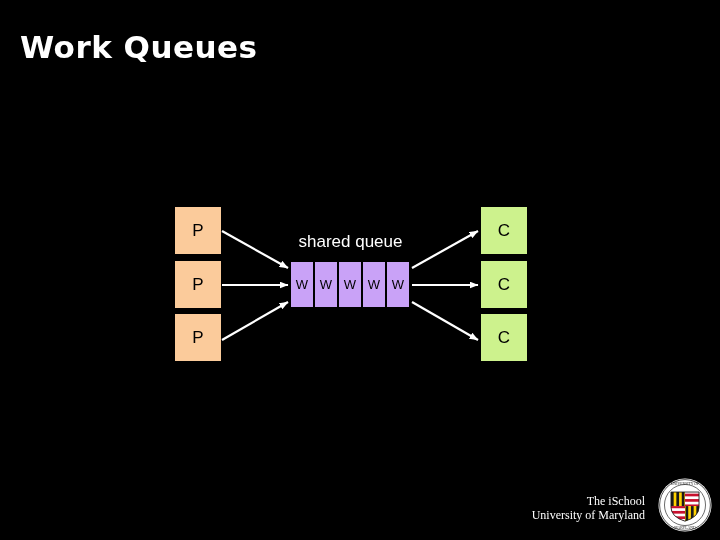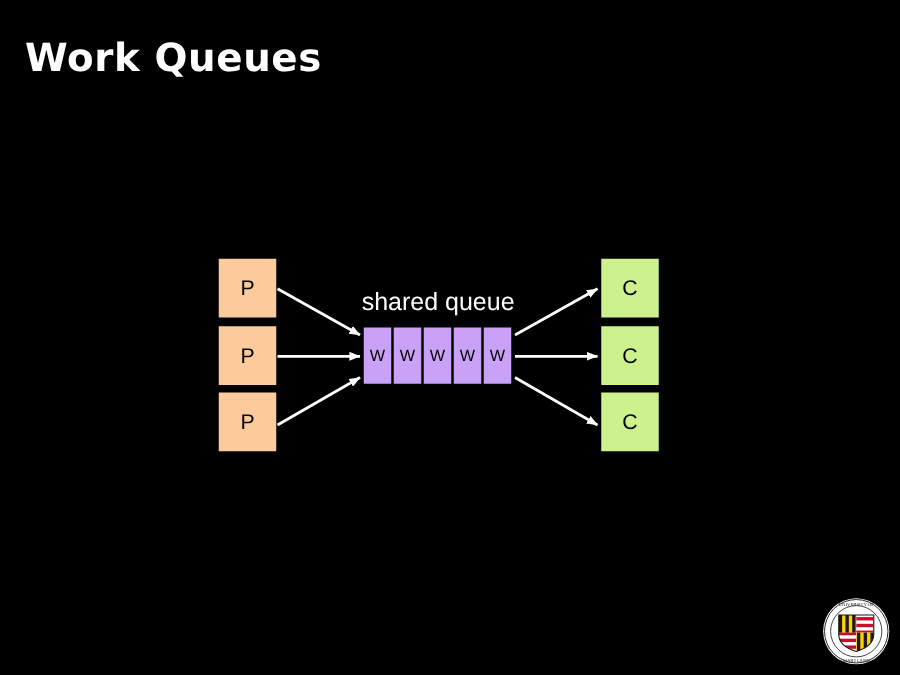--- a/index.html
+++ b/index.html
@@ -75,21 +75,21 @@
   }
 
   #queue-label {
     position: absolute;
     left: 288px;
     top: 233px;
     width: 125px;
     text-align: center;
     color: #ffffff;
     font-family: "Liberation Sans", sans-serif;
-    font-size: 20px;
+    font-size: 17px;
     line-height: 18px;
     white-space: nowrap;
   }
 
   
   #footer {
     position: absolute;
     right: 75px;
     bottom: 18px;
     text-align: right;
@@ -169,20 +169,24 @@
       <line x1="222" y1="340" x2="288" y2="302" stroke="#ffffff" stroke-width="2.2" marker-end="url(#ah)"></line>
 
       <line x1="412" y1="268" x2="478" y2="231" stroke="#ffffff" stroke-width="2.2" marker-end="url(#ah)"></line>
 
       <line x1="412" y1="285" x2="478" y2="285" stroke="#ffffff" stroke-width="2.2" marker-end="url(#ah)"></line>
 
       <line x1="412" y1="302" x2="478" y2="340" stroke="#ffffff" stroke-width="2.2" marker-end="url(#ah)"></line>
     </svg>
   </div>
 
+  <div id="footer">
+    <div>The iSchool</div>
+    <div>University of Maryland</div>
+  </div>
 
   <svg id="seal" viewBox="0 0 100 100">
     <circle cx="50" cy="50" r="49" fill="#ffffff"></circle>
     <circle cx="50" cy="50" r="47" fill="none" stroke="#1a1a1a" stroke-width="1.4"></circle>
     <circle cx="50" cy="50" r="38" fill="none" stroke="#1a1a1a" stroke-width="1.2"></circle>
 
     <clipPath id="shieldclip">
       <path d="M24,26 L76,26 L76,54 Q76,72 50,80 Q24,72 24,54 Z"></path>
     </clipPath>
     <g clip-path="url(#shieldclip)">

